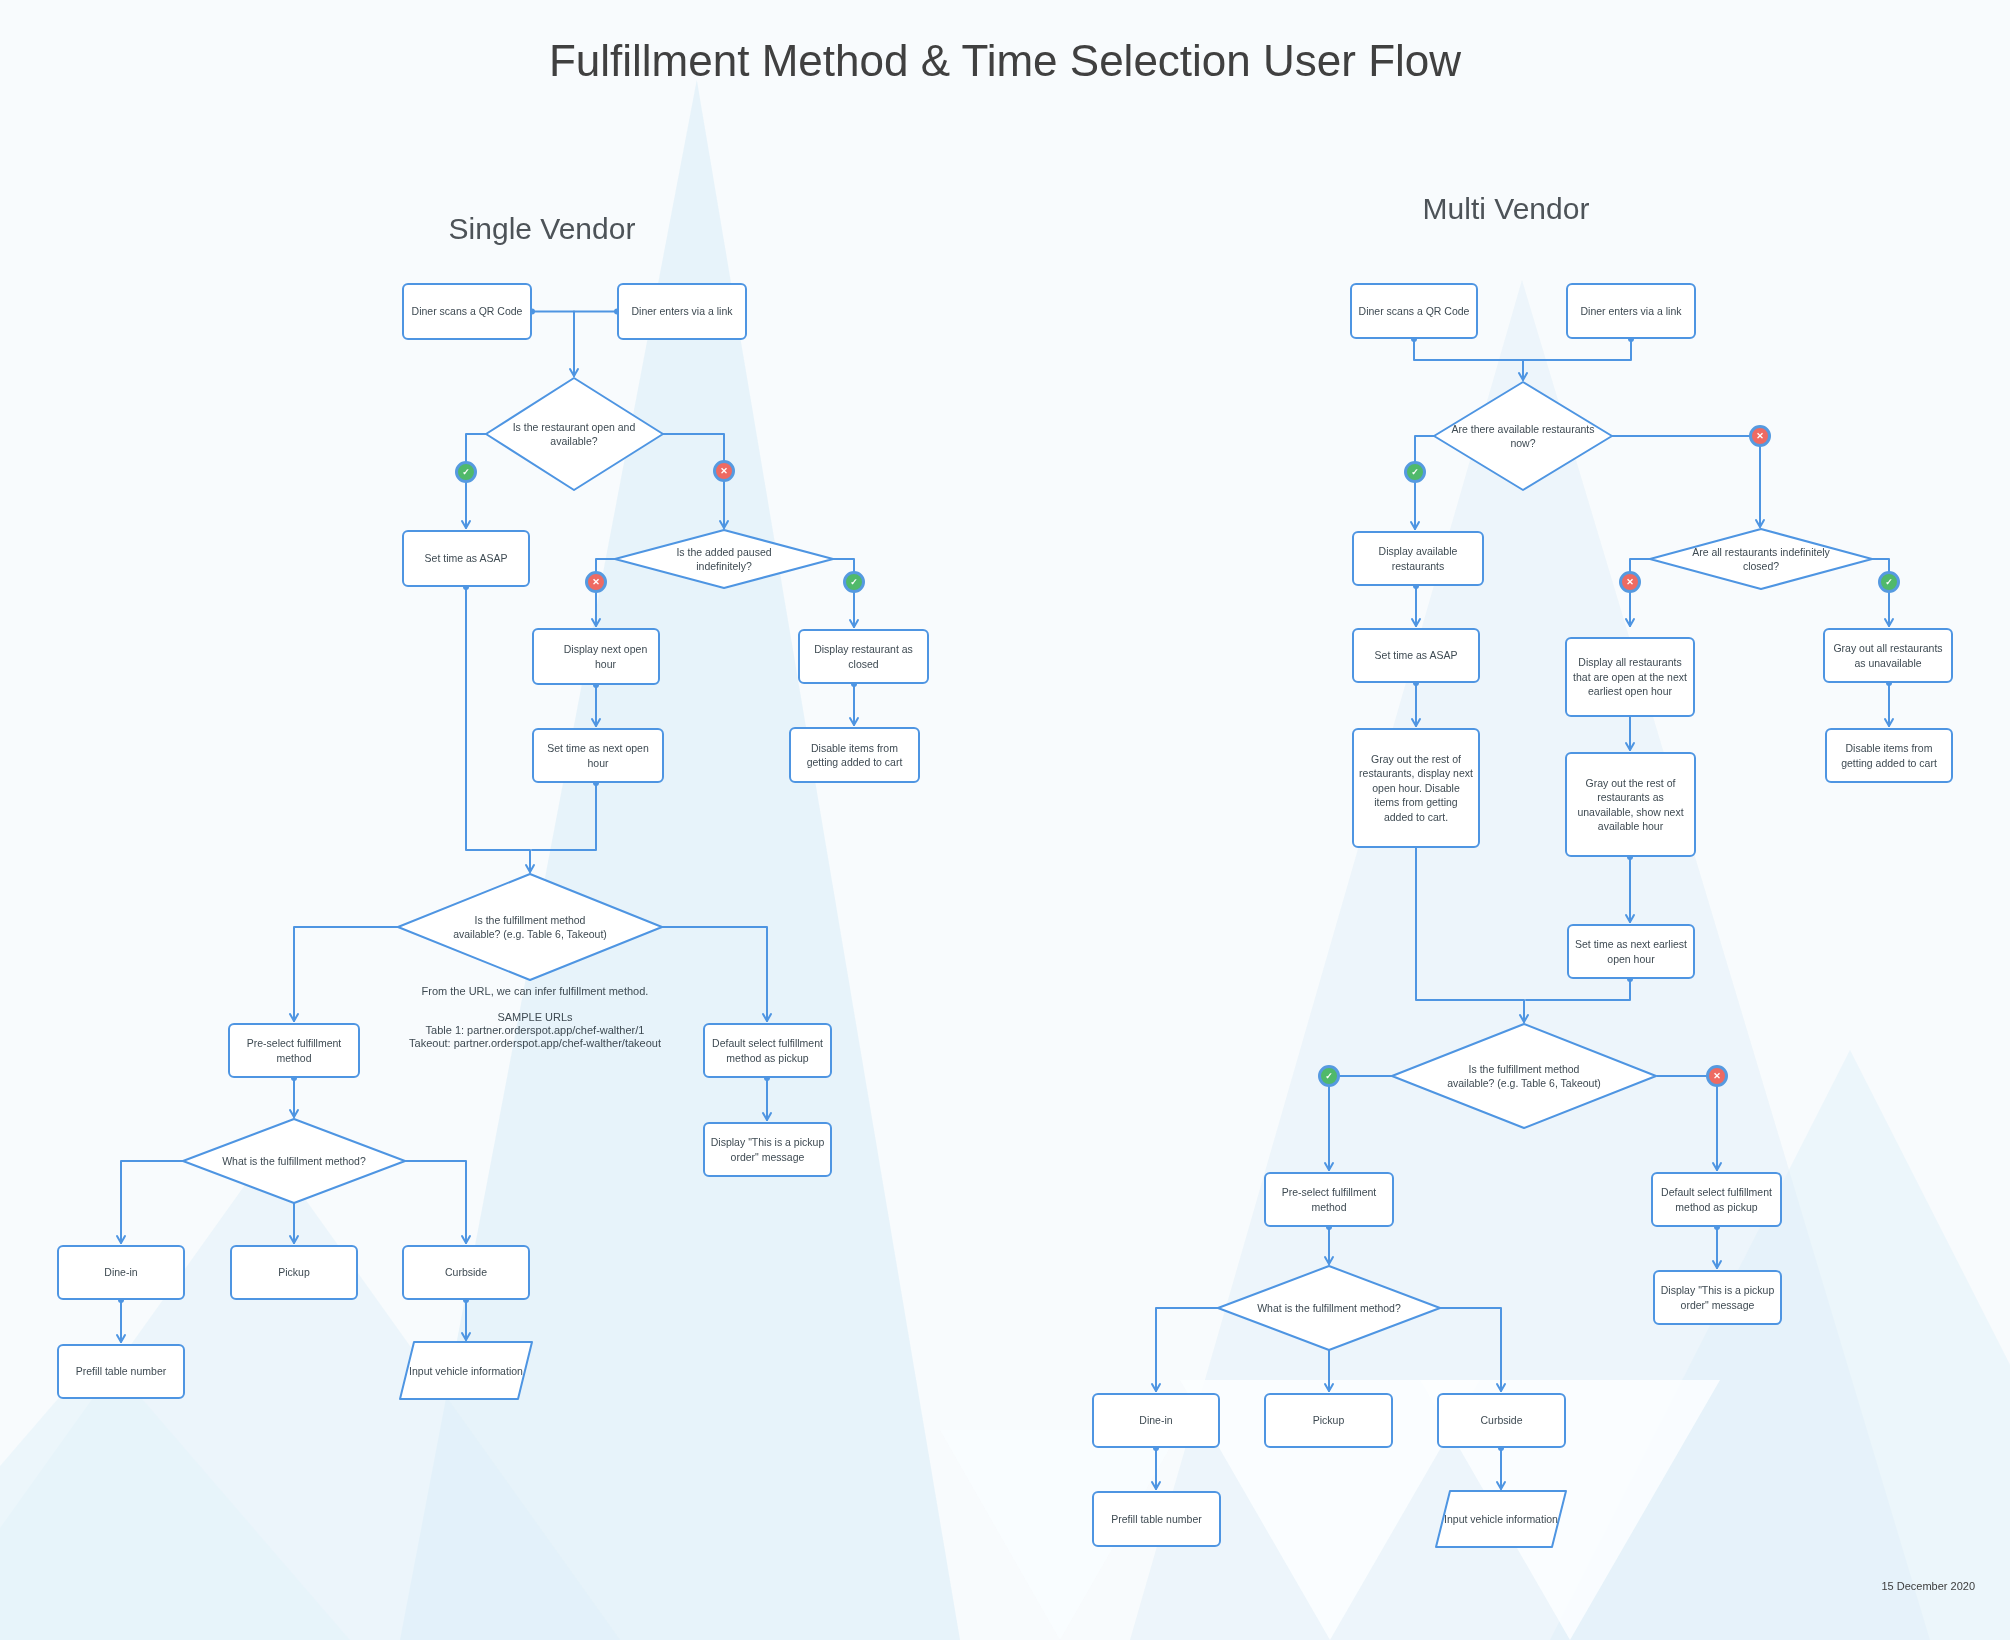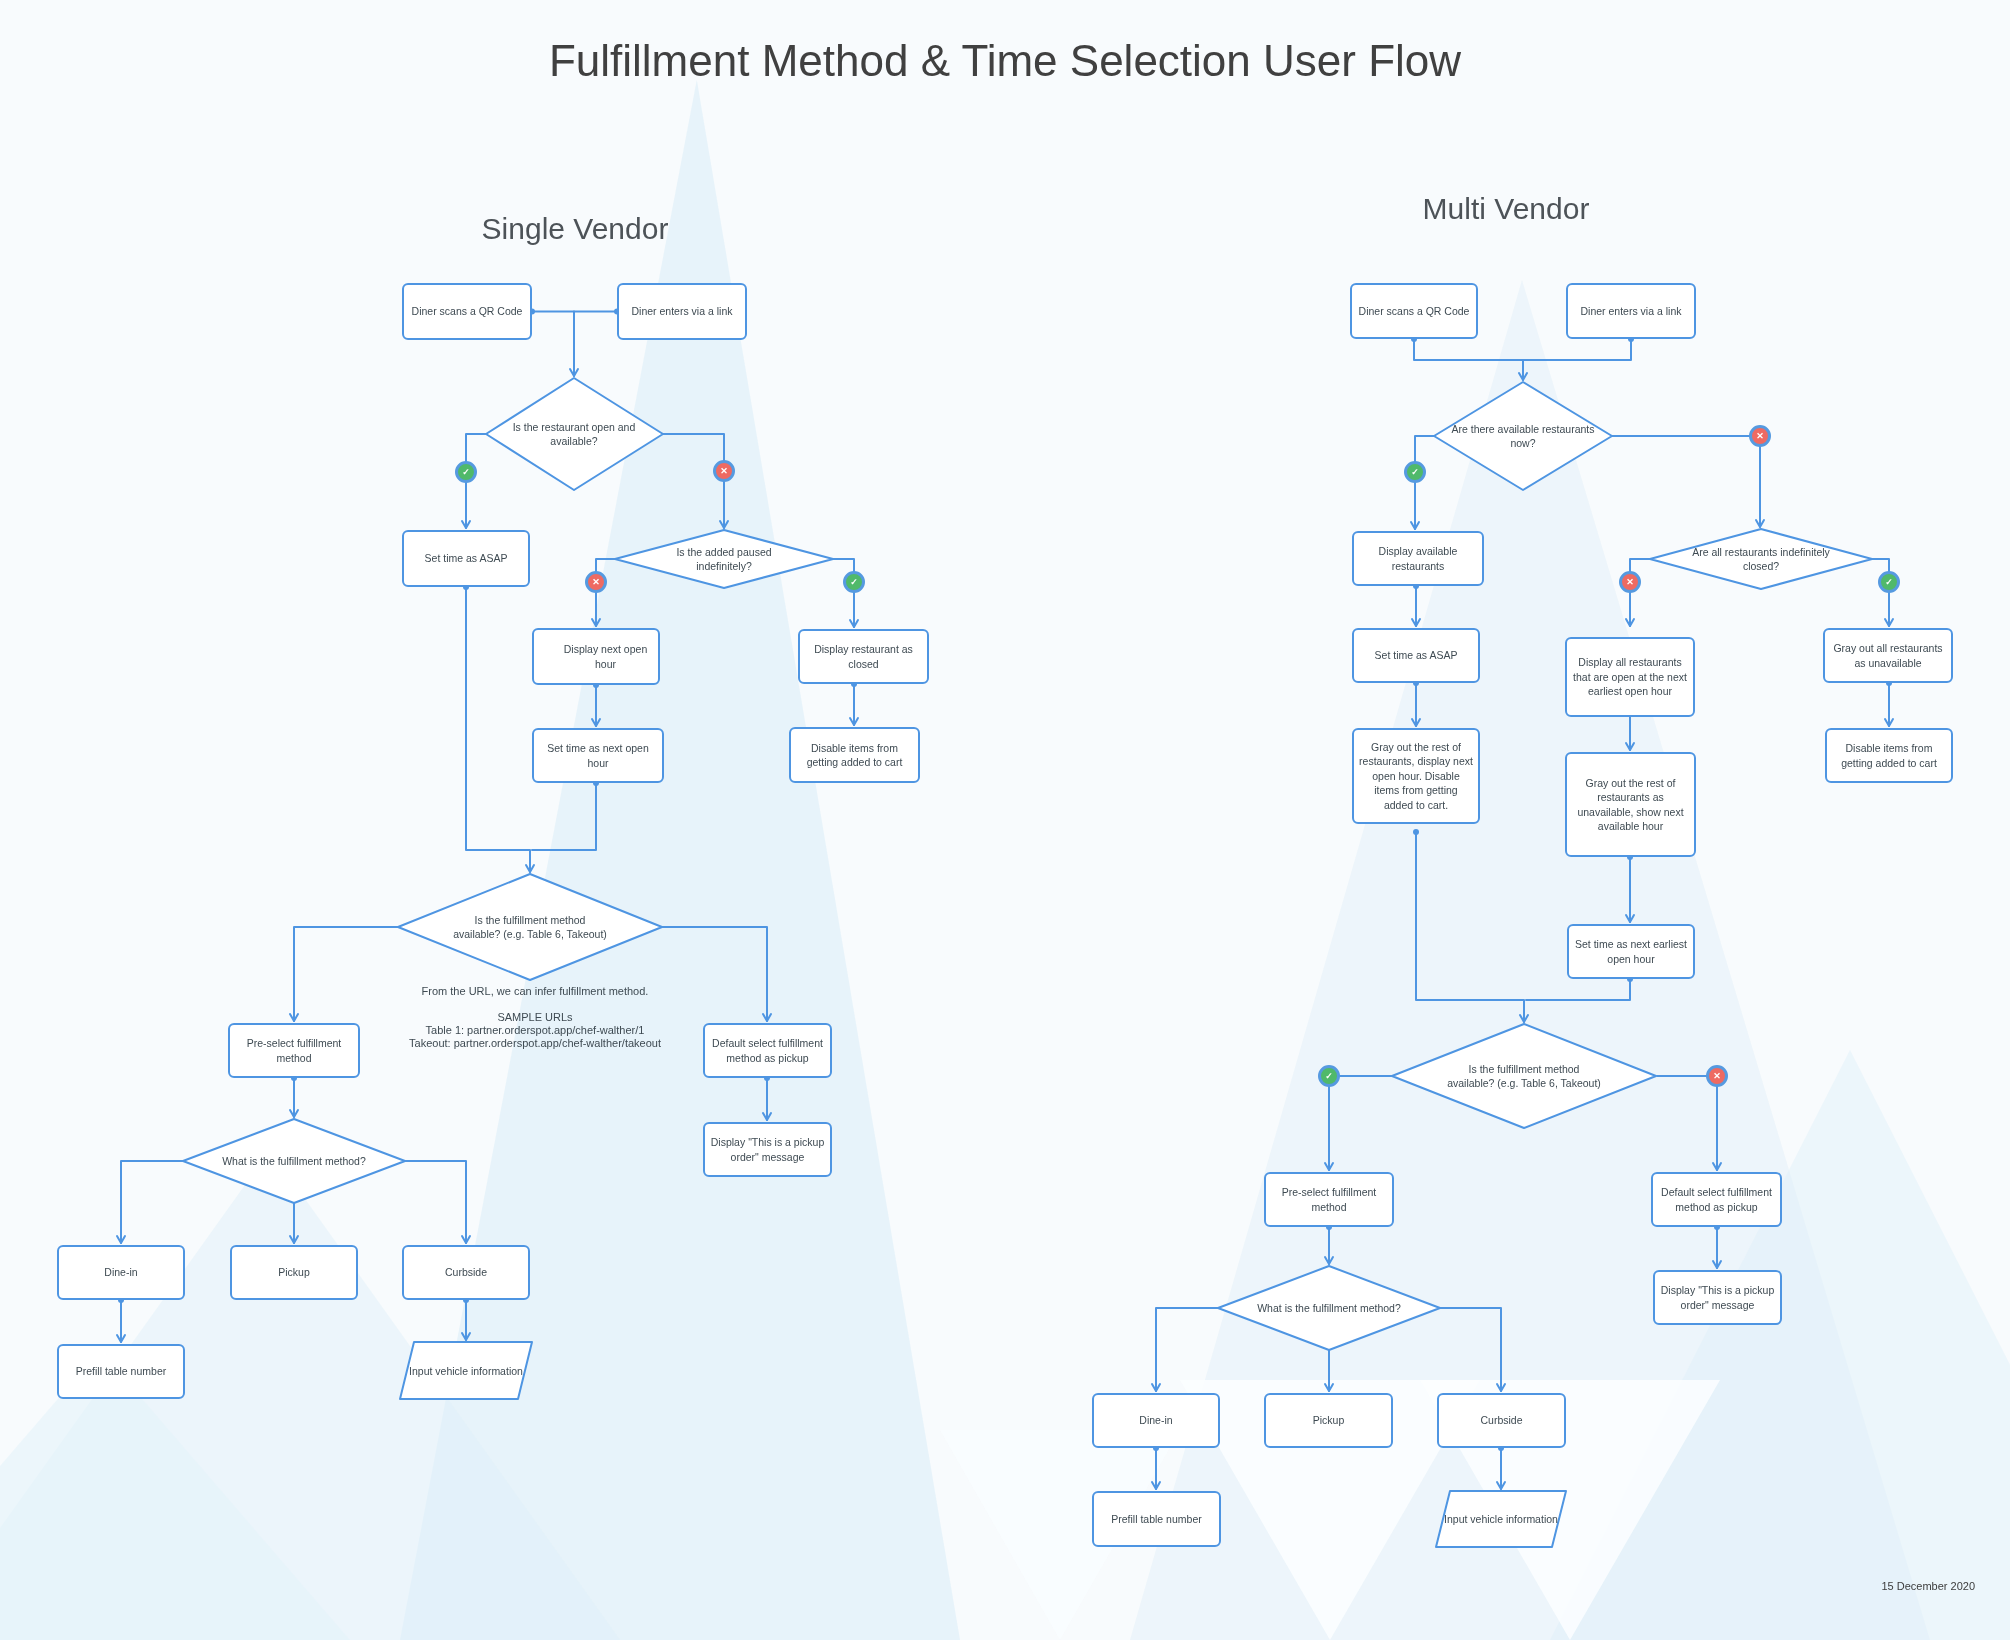--- a/index.html
+++ b/index.html
@@ -59,21 +59,21 @@
   <div class="tri" style="left:400px;top:80px;width:560px;height:1560px;background:rgba(217,237,247,0.55);clip-path:polygon(53% 0,0 100%,100% 100%);"></div>
   <div class="tri" style="left:1130px;top:280px;width:800px;height:1360px;background:rgba(219,238,248,0.40);clip-path:polygon(49% 0,0 100%,100% 100%);"></div>
   <div class="tri" style="left:-80px;top:1150px;width:700px;height:490px;background:rgba(223,240,249,0.50);clip-path:polygon(50% 0,0 100%,100% 100%);"></div>
   <div class="tri" style="left:-150px;top:1350px;width:500px;height:290px;background:rgba(228,243,250,0.60);clip-path:polygon(50% 0,0 100%,100% 100%);"></div>
   <div class="tri" style="left:1550px;top:1050px;width:600px;height:590px;background:rgba(222,239,248,0.45);clip-path:polygon(50% 0,0 100%,100% 100%);"></div>
   <div class="tri" style="left:1180px;top:1380px;width:300px;height:260px;background:rgba(252,254,255,0.85);clip-path:polygon(0 0,50% 100%,100% 0);"></div>
   <div class="tri" style="left:1420px;top:1380px;width:300px;height:260px;background:rgba(252,254,255,0.85);clip-path:polygon(0 0,50% 100%,100% 0);"></div>
   <div class="tri" style="left:940px;top:1430px;width:240px;height:210px;background:rgba(250,253,255,0.70);clip-path:polygon(0 0,50% 100%,100% 0);"></div>
 
   <div class="h-title">Fulfillment Method &amp; Time Selection User Flow</div>
-  <div class="h-section" style="left:455px;top:212px;">Single Vendor</div>
+  <div class="h-section" style="left:422px;top:212px;">Single Vendor</div>
   <div class="h-section" style="left:1386px;top:192px;">Multi Vendor</div>
 
   <svg class="wires" width="2010" height="1640" viewBox="0 0 2010 1640">
     <defs>
       <marker id="arw" viewBox="0 0 12 12" refX="9" refY="6" markerWidth="12" markerHeight="12" orient="auto" markerUnits="userSpaceOnUse">
         <path d="M2,2 L9,6 L2,10" fill="none" stroke="#4e95e2" stroke-width="2" stroke-linecap="round" stroke-linejoin="round"></path>
       </marker>
     </defs>
     <g fill="#ffffff" stroke="#4e95e2" stroke-width="2" stroke-linejoin="round">
       <polygon points="574,378 663,434 574,490 486,434"></polygon>
@@ -181,21 +181,21 @@
   <div class="box" style="left:230px;top:1245px;width:128px;height:55px;">Pickup</div>
   <div class="box" style="left:402px;top:1245px;width:128px;height:55px;">Curbside</div>
   <div class="box" style="left:57px;top:1344px;width:128px;height:55px;">Prefill table number</div>
   <div class="dtext" style="left:405px;top:1351px;width:122px;height:40px;">Input vehicle information</div>
 
   <div class="box" style="left:1350px;top:283px;width:128px;height:56px;">Diner scans a QR Code</div>
   <div class="box" style="left:1566px;top:283px;width:130px;height:56px;">Diner enters via a link</div>
   <div class="dtext" style="left:1448px;top:414px;width:150px;height:44px;">Are there available restaurants now?</div>
   <div class="box" style="left:1352px;top:531px;width:132px;height:55px;">Display available restaurants</div>
   <div class="box" style="left:1352px;top:628px;width:128px;height:55px;">Set time as ASAP</div>
-  <div class="box" style="left:1352px;top:728px;width:128px;height:96px;">Gray out the rest of restaurants, display next open hour. Disable items from getting added to cart.</div>
+  <div class="box" style="left:1352px;top:728px;width:128px;height:120px;">Gray out the rest of restaurants, display next open hour. Disable items from getting added to cart.</div>
   <div class="dtext" style="left:1686px;top:541px;width:150px;height:36px;">Are all restaurants indefinitely closed?</div>
   <div class="box" style="left:1565px;top:628px;width:130px;height:80px;margin-top:9px;">Display all restaurants that are open at the next earliest open hour</div>
   <div class="box" style="left:1823px;top:628px;width:130px;height:55px;">Gray out all restaurants as unavailable</div>
   <div class="box" style="left:1825px;top:728px;width:128px;height:55px;">Disable items from getting added to cart</div>
   <div class="box" style="left:1565px;top:752px;width:131px;height:105px;">Gray out the rest of restaurants as unavailable, show next available hour</div>
   <div class="box" style="left:1567px;top:924px;width:128px;height:55px;">Set time as next earliest open hour</div>
   <div class="dtext" style="left:1444px;top:1052px;width:160px;height:48px;">Is the fulfillment method available? (e.g. Table 6, Takeout)</div>
   <div class="box" style="left:1264px;top:1172px;width:130px;height:55px;">Pre-select fulfillment method</div>
   <div class="box" style="left:1651px;top:1172px;width:131px;height:55px;">Default select fulfillment method as pickup</div>
   <div class="box" style="left:1653px;top:1270px;width:129px;height:55px;">Display "This is a pickup order" message</div>

